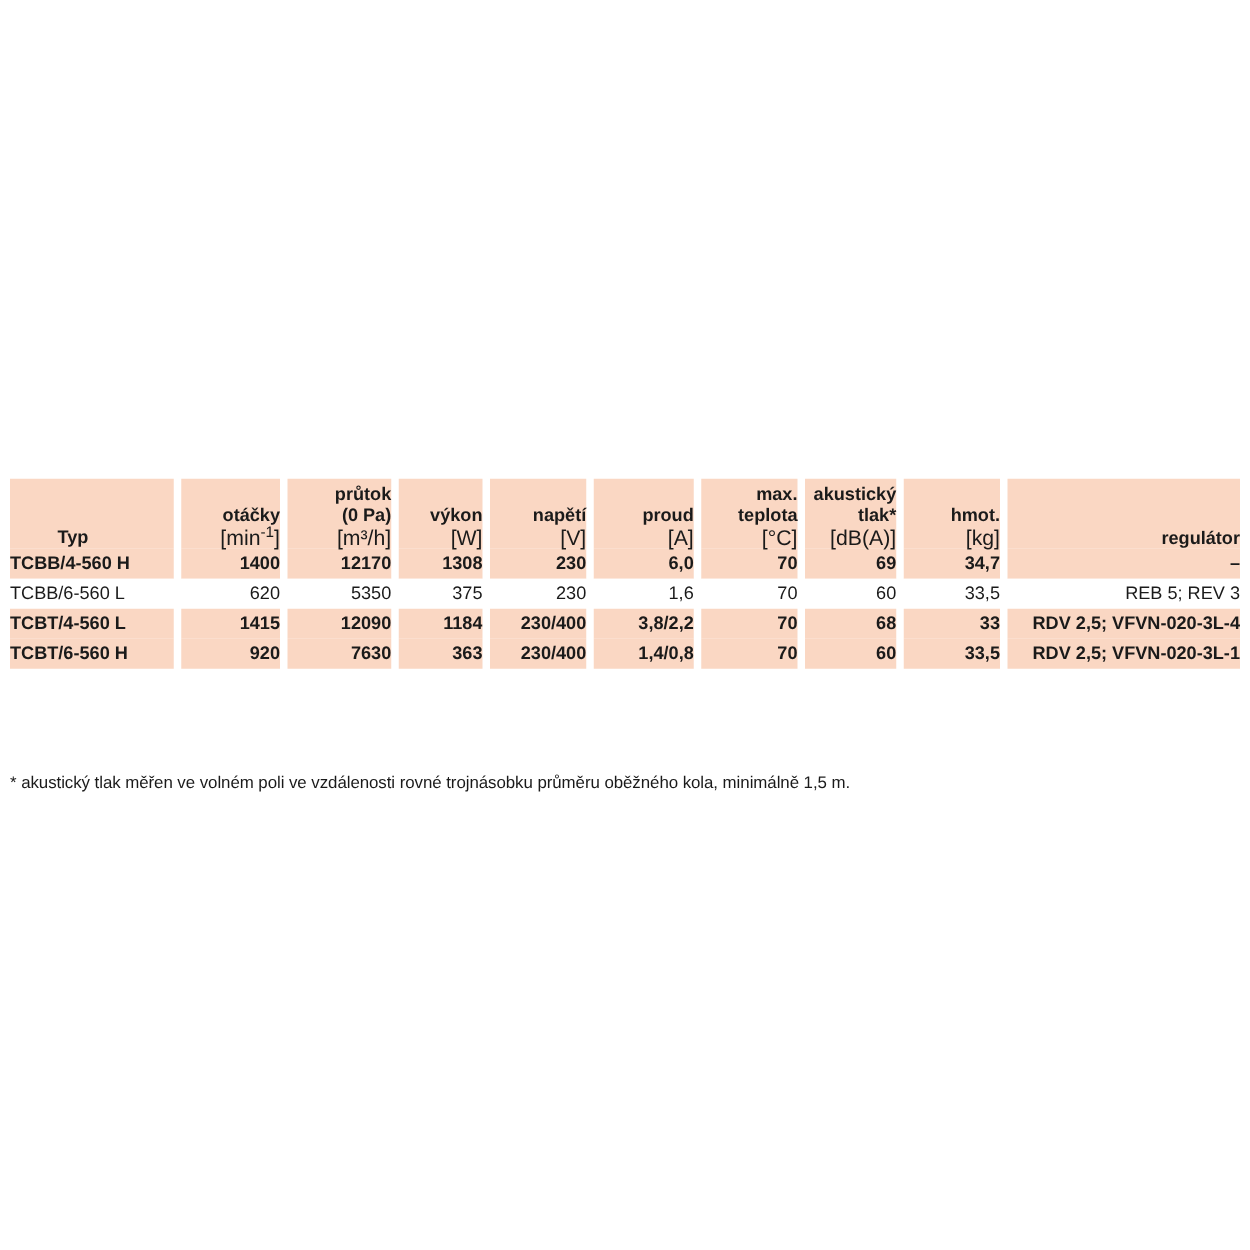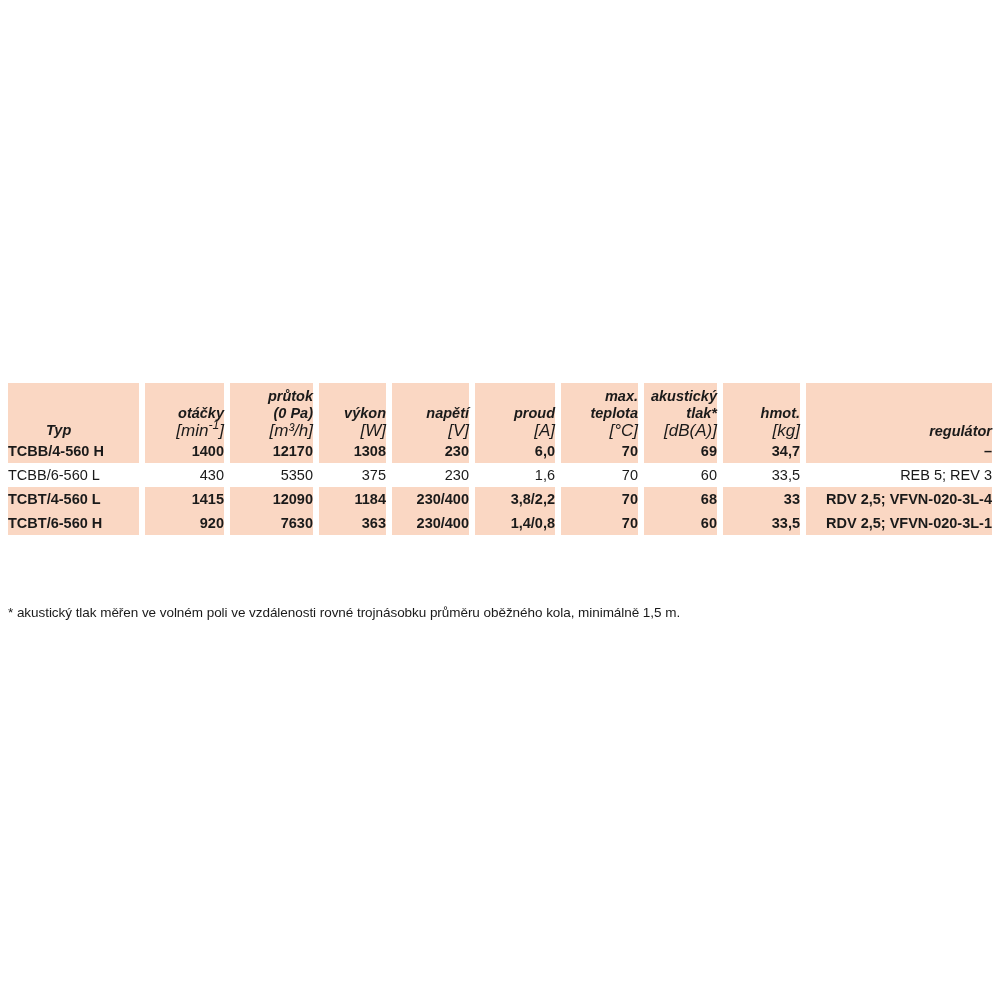--- a/index.html
+++ b/index.html
@@ -43,21 +43,20 @@
     background: #fad7c3;
     vertical-align: bottom;
     font-size: 14.5px;
     font-weight: bold;
     color: #1a1a1a;
     line-height: 16.5px;
     text-align: right;
     padding: 6px 7px 6px 7px;
     height: 56px;
     box-sizing: border-box;
-    font-style: italic;
   }
   thead th.col-typ {
     text-align: left;
     vertical-align: bottom;
   }
   .hdr-inner {
     display: block;
   }
   .hdr-unit {
     display: block;
@@ -93,21 +92,21 @@
     font-weight: bold;
   }
   tbody tr.plain td {
     background: #ffffff;
   }
 
   
   #footnote {
     position: absolute;
     left: 8px;
-    top: 604px;
+    top: 617px;
     font-size: 13.5px;
     line-height: 18px;
     color: #1a1a1a;
     white-space: nowrap;
     letter-spacing: -0.05px;
   }
   sup.minus-one {
     font-size: 0.72em;
     vertical-align: super;
     line-height: 0;
@@ -187,21 +186,21 @@
             <td>1308</td>
             <td>230</td>
             <td>6,0</td>
             <td>70</td>
             <td>69</td>
             <td>34,7</td>
             <td>–</td>
           </tr>
           <tr class="plain">
             <td class="col-typ">TCBB/6-560 L</td>
-            <td>430</td>
+            <td>620</td>
             <td>5350</td>
             <td>375</td>
             <td>230</td>
             <td>1,6</td>
             <td>70</td>
             <td>60</td>
             <td>33,5</td>
             <td>REB 5; REV 3</td>
           </tr>
           <tr class="shaded">

